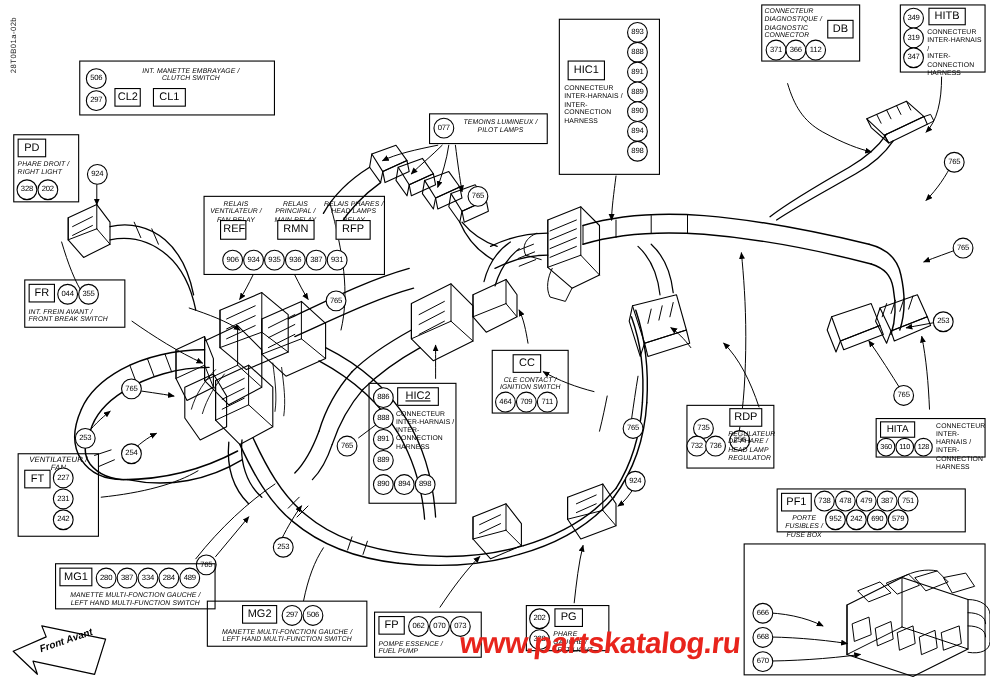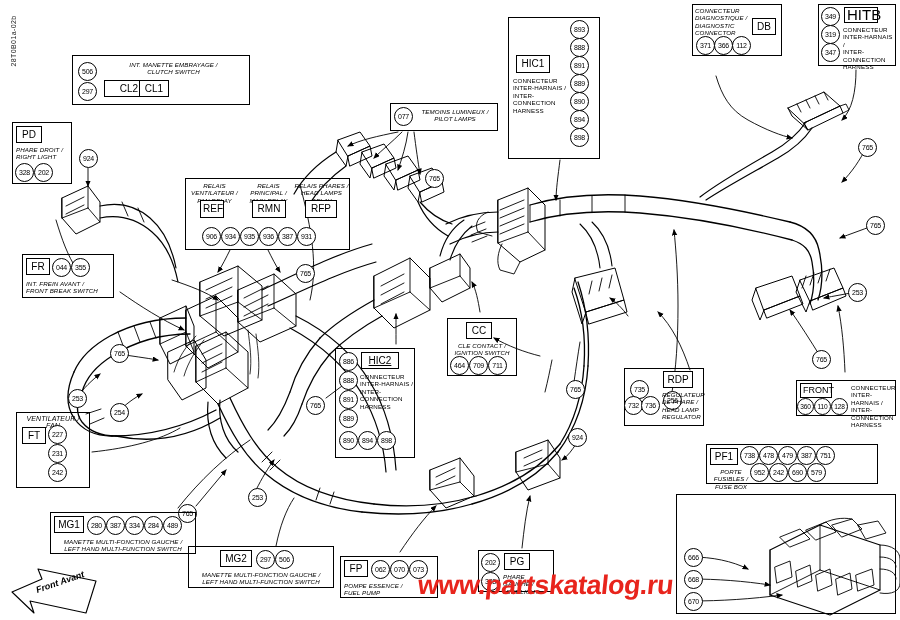--- a/index.html
+++ b/index.html
@@ -304,21 +304,21 @@
   <div class="bubble big" style="left:848px;top:283px;">253</div>
   <div class="bubble big" style="left:110px;top:403px;">254</div>
   <div class="bubble big" style="left:663px;top:391px;">256</div>
   <div class="bubble big" style="left:568px;top:428px;">924</div>
 
   <div class="box" style="left:72px;top:55px;width:178px;height:50px;"></div>
   <div class="bubble big" style="left:78px;top:62px;">506</div>
   <div class="bubble big" style="left:78px;top:82px;">297</div>
   <div class="lbl it" style="left:101px;top:61px;width:145px;text-align:center;">INT. MANETTE EMBRAYAGE /
 CLUTCH SWITCH</div>
-  <div class="code" style="left:104px;top:80px;width:50px;height:17px;line-height:15px;">CL2</div>
+  <div class="code" style="left:104px;top:80px;width:24px;height:17px;line-height:15px;">CL2</div>
   <div class="code" style="left:139px;top:80px;width:30px;height:17px;line-height:15px;">CL1</div>
 
   <div class="box" style="left:12px;top:122px;width:60px;height:62px;"></div>
   <div class="code" style="left:16px;top:126px;width:26px;height:17px;line-height:15px;">PD</div>
   <div class="lbl it" style="left:16px;top:146px;width:56px;">PHARE DROIT /
 RIGHT LIGHT</div>
   <div class="bubble big" style="left:15px;top:163px;">328</div>
   <div class="bubble big" style="left:34px;top:163px;">202</div>
 
   <div class="box" style="left:185px;top:178px;width:165px;height:72px;"></div>
@@ -364,21 +364,21 @@
 CONNECTOR</div>
   <div class="code" style="left:752px;top:18px;width:24px;height:17px;line-height:15px;">DB</div>
   <div class="bubble big" style="left:696px;top:36px;">371</div>
   <div class="bubble big" style="left:714px;top:36px;">366</div>
   <div class="bubble big" style="left:732px;top:36px;">112</div>
 
   <div class="box" style="left:818px;top:4px;width:78px;height:62px;"></div>
   <div class="bubble big" style="left:821px;top:7px;">349</div>
   <div class="bubble big" style="left:821px;top:25px;">319</div>
   <div class="bubble big" style="left:821px;top:43px;">347</div>
-  <div class="code" style="left:844px;top:7px;width:34px;height:16px;line-height:14px;font-size:15px;">HITB</div>
+  <div class="code" style="left:844px;top:7px;width:34px;height:16px;line-height:14px;font-size:10px;">HITB</div>
   <div class="lbl" style="left:843px;top:26px;width:52px;">CONNECTEUR
 INTER-HARNAIS /
 INTER-CONNECTION
 HARNESS</div>
 
   <div class="box" style="left:22px;top:254px;width:92px;height:44px;"></div>
   <div class="code" style="left:26px;top:258px;width:24px;height:17px;line-height:15px;">FR</div>
   <div class="bubble big" style="left:52px;top:258px;">044</div>
   <div class="bubble big" style="left:71px;top:258px;">355</div>
   <div class="lbl it" style="left:26px;top:280px;width:86px;">INT. FREIN AVANT /
@@ -418,21 +418,21 @@
   <div class="bubble big" style="left:630px;top:380px;">735</div>
   <div class="bubble big" style="left:624px;top:396px;">732</div>
   <div class="bubble big" style="left:641px;top:396px;">736</div>
   <div class="code" style="left:663px;top:371px;width:30px;height:17px;line-height:15px;">RDP</div>
   <div class="lbl it" style="left:662px;top:391px;width:42px;">REGULATEUR
 DE PHARE /
 HEAD LAMP
 REGULATOR</div>
 
   <div class="box" style="left:796px;top:380px;width:100px;height:36px;"></div>
-  <div class="code" style="left:800px;top:383px;width:32px;height:15px;line-height:13px;font-size:9px;">FRONT</div>
+  <div class="code" style="left:800px;top:383px;width:32px;height:15px;line-height:13px;font-size:9px;">HITA</div>
   <div class="bubble" style="left:797px;top:398px;">360</div>
   <div class="bubble" style="left:814px;top:398px;">110</div>
   <div class="bubble" style="left:831px;top:398px;">128</div>
   <div class="lbl" style="left:851px;top:384px;width:46px;">CONNECTEUR
 INTER-HARNAIS /
 INTER-CONNECTION
 HARNESS</div>
 
   <div class="box" style="left:706px;top:444px;width:172px;height:40px;"></div>
   <div class="code" style="left:710px;top:448px;width:28px;height:17px;line-height:15px;">PF1</div>

